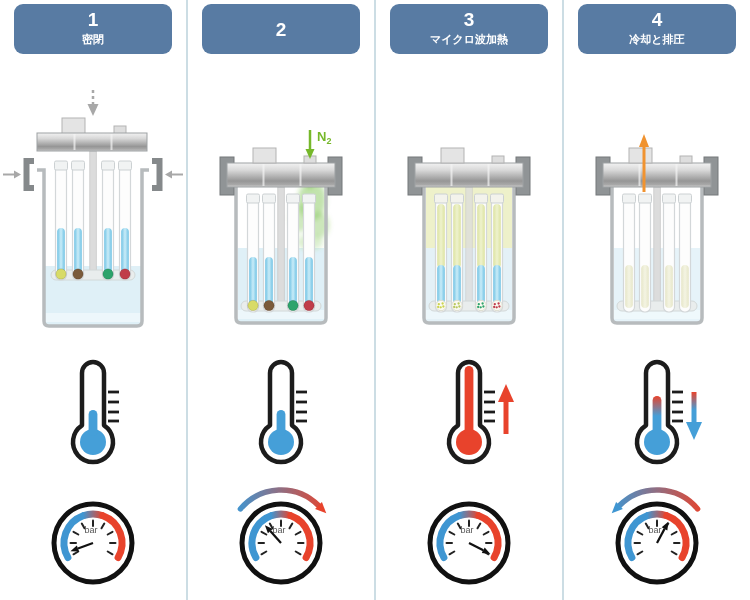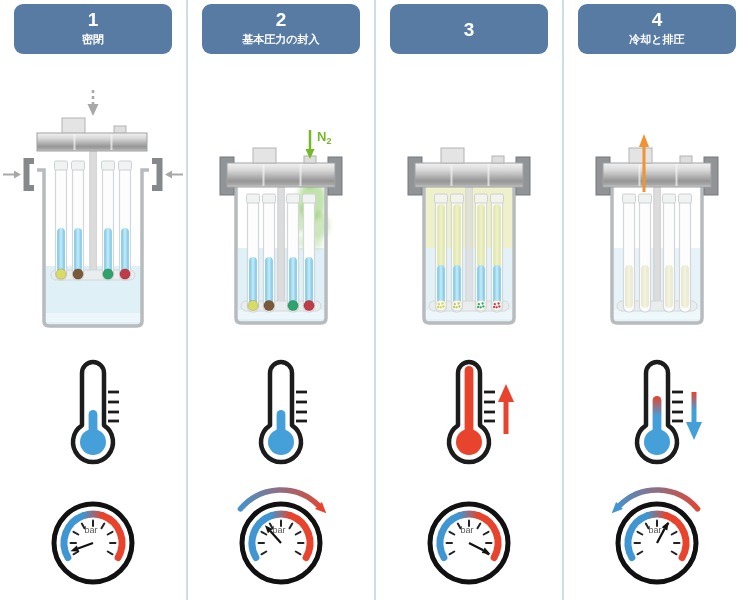--- a/index.html
+++ b/index.html
@@ -193,21 +193,20 @@
         <polygon points="109,64.8 109,71.2 117,68" fill="#111111"></polygon>
       </g>
     </svg>
   </div>
 
   <div class="divider"></div>
 
   <div class="panel">
     <div class="header">
       <div class="num">2</div>
-      <div class="label">基本圧力の封入</div>
     </div>
     <svg class="vessel" viewBox="0 0 186 290">
       <g>
         <rect x="49.75" y="127" width="86.5" height="136" fill="#ffffff"></rect>
         <rect x="50" y="188" width="86" height="75" fill="#dff0f7"></rect>
         <rect x="50" y="250" width="86" height="9" fill="#edf7fb"></rect>
         <rect x="89.8" y="127" width="6.5" height="116" fill="#dcdcdc" stroke="#c9c9c9" stroke-width="0.8"></rect>
         <g fill="#5fb52b" filter="url(#cloudBlur)">
           <rect x="119.5" y="96" width="5" height="32" opacity="0.5"></rect>
           <ellipse cx="122" cy="114" rx="5" ry="11" opacity="0.55"></ellipse>
@@ -275,20 +274,21 @@
         <polygon points="109,64.8 109,71.2 117,68" fill="#111111"></polygon>
       </g>
     </svg>
   </div>
 
   <div class="divider"></div>
 
   <div class="panel">
     <div class="header">
       <div class="num">3</div>
+      <div class="label">マイクロ波加熱</div>
     </div>
     <svg class="vessel" viewBox="0 0 186 290">
       <g>
         <rect x="49.75" y="127" width="86.5" height="136" fill="#ffffff"></rect>
         <rect x="50" y="127" width="86" height="61" fill="#eef1ca"></rect>
         <rect x="50" y="188" width="86" height="75" fill="#e4f1f7"></rect>
         <rect x="50" y="250" width="86" height="9" fill="#edf7fb"></rect>
         <rect x="89.8" y="127" width="6.5" height="116" fill="#dcdcdc" opacity="0.75" stroke="#c9c9c9" stroke-width="0.8"></rect>
         <rect x="53" y="241" width="80" height="10" rx="5" fill="#e9eded" stroke="#d2d8d8" stroke-width="1"></rect>
         <g>

